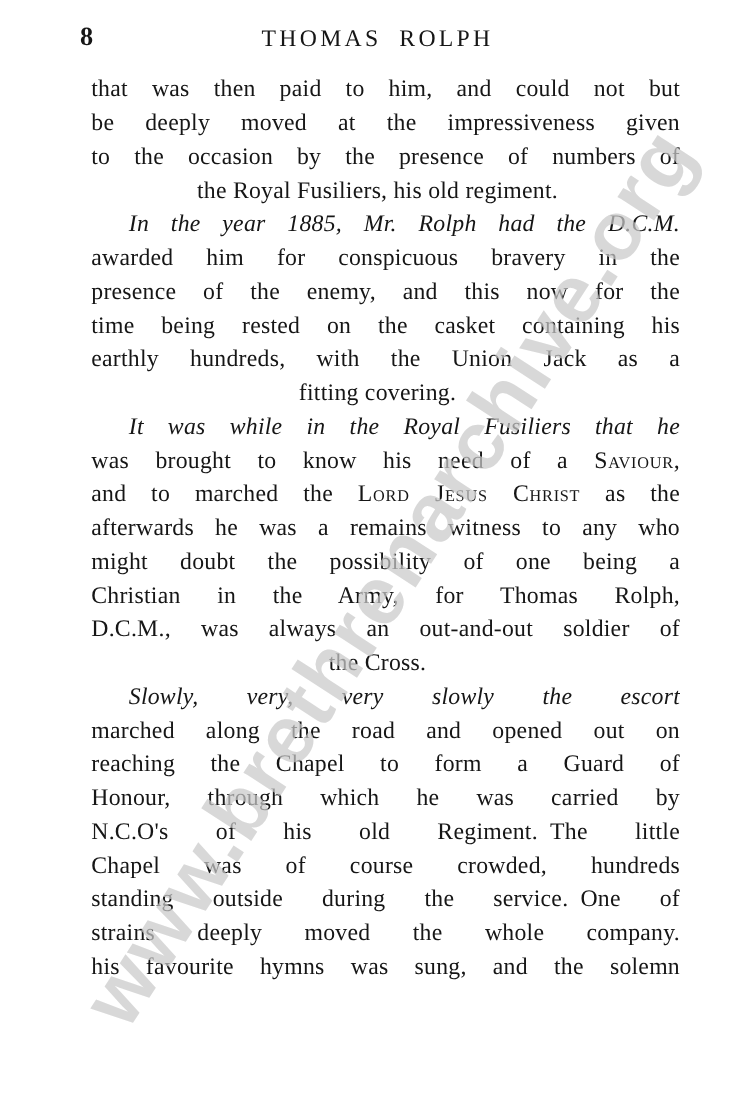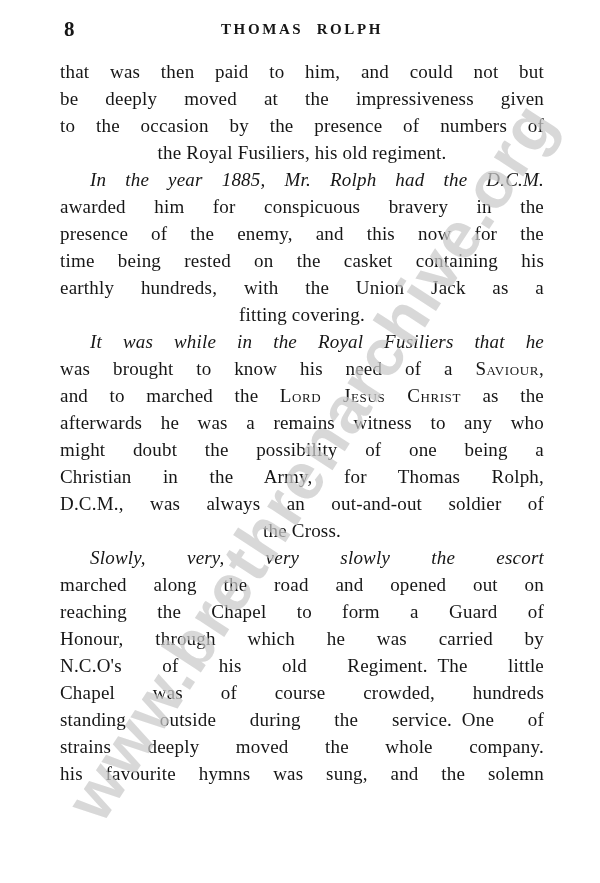--- a/index.html
+++ b/index.html
@@ -30,22 +30,22 @@
     font-size: 21px;
     font-weight: 700;
     letter-spacing: 0.5px;
   }
   .running-title {
     position: absolute;
     left: 0;
     right: 0;
     top: 4px;
     text-align: center;
-    font-size: 15px;
-    font-weight: 700;
+    font-size: 19px;
+    font-weight: 400;
     letter-spacing: 2.6px;
     word-spacing: 7px;
     text-transform: uppercase;
   }
   .body-text {
     position: absolute;
     top: 58px;
     left: 60px;
     width: 484px;
   }
@@ -54,20 +54,21 @@
     line-height: 27px;
     height: 27px;
     letter-spacing: 0.2px;
     white-space: normal;
     text-align: center;
     overflow: hidden;
   }
   .line.just {
     text-align: justify;
     text-align-last: justify;
+    margin-left: 13px;
   }
   .line.ind {
     padding-left: 30px;
     font-style: italic;
   }
   .sc {
     font-variant: small-caps;
     letter-spacing: 0.6px;
   }
   .watermark {

